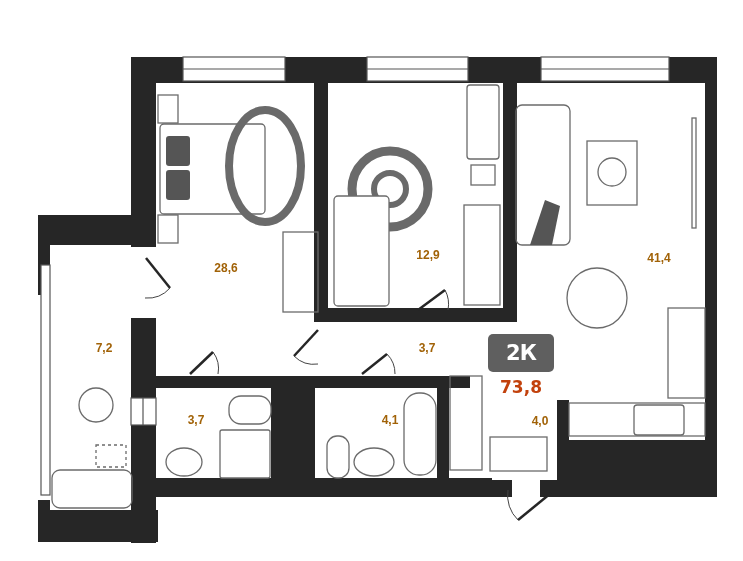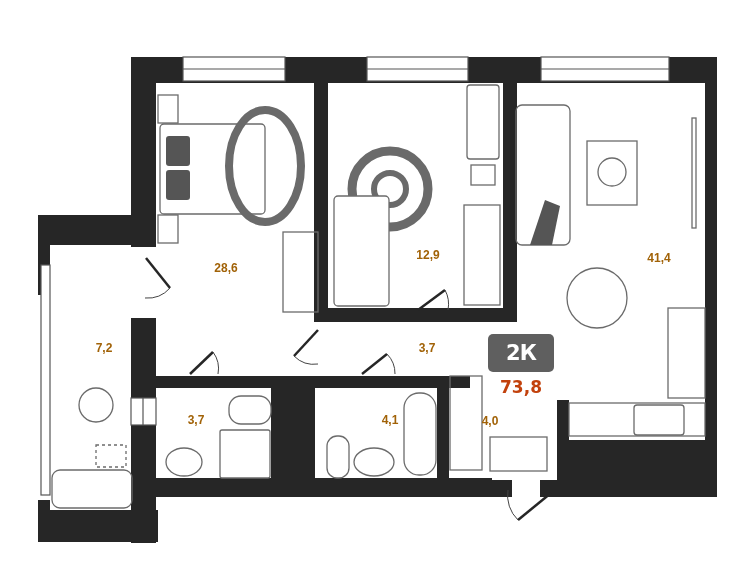--- a/index.html
+++ b/index.html
@@ -131,16 +131,16 @@
   </g>
 </svg>
 
 <div class="lbl" style="left:226px;top:268px;">28,6</div>
 <div class="lbl" style="left:428px;top:255px;">12,9</div>
 <div class="lbl" style="left:659px;top:258px;">41,4</div>
 <div class="lbl" style="left:104px;top:348px;text-align:right;">7,2</div>
 <div class="lbl" style="left:427px;top:348px;">3,7</div>
 <div class="lbl" style="left:196px;top:420px;">3,7</div>
 <div class="lbl" style="left:371px;top:420px;margin-left:19px;">4,1</div>
-<div class="lbl" style="left:490px;top:421px;">4,0</div>
+<div class="lbl" style="left:540px;top:421px;">4,0</div>
 
 <div class="badge">2К</div>
 <div class="total">73,8</div>
 
 </body></html>

